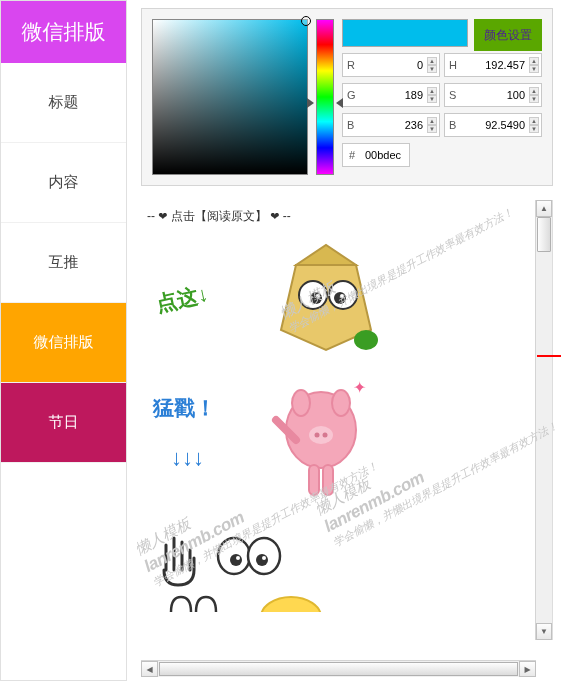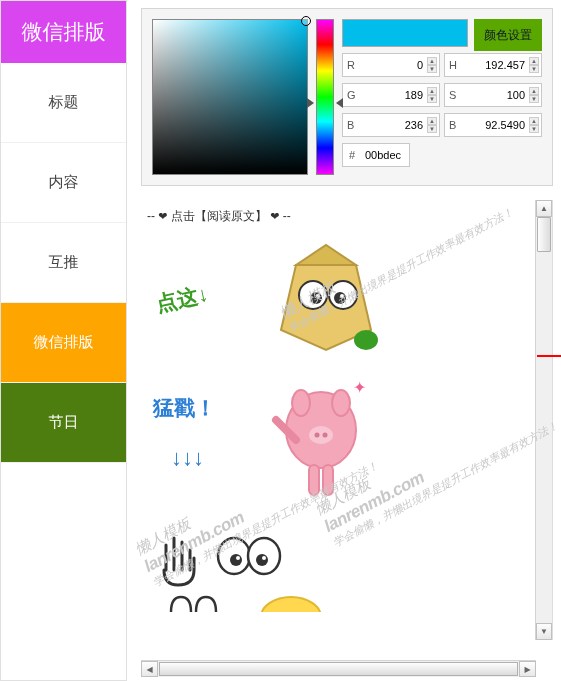--- a/index.html
+++ b/index.html
@@ -4,37 +4,37 @@
   <style>
     * { box-sizing: border-box; margin: 0; padding: 0; }
     body { font-family: "Microsoft YaHei", Arial, sans-serif; font-size: 13px; background: #fff; width: 561px; height: 681px; overflow: hidden; }
     
     .container { display: flex; height: 681px; }
     
     .sidebar { width: 127px; background: #fff; border: 1px solid #e0e0e0; }
     .sidebar-header { background: #d946ef; color: #fff; height: 62px; display: flex; align-items: center; justify-content: center; font-size: 21px; font-weight: normal; }
     .nav-item { height: 80px; display: flex; align-items: center; justify-content: center; color: #444; font-size: 15px; cursor: pointer; border-bottom: 1px solid #f0f0f0; }
     .nav-item.active { background: #ffa500; color: #fff; }
-    .nav-item.last { background: #4d7c0f; color: #fff; }
+    .nav-item.last { background: #be185d; color: #fff; }
     
     .main { flex: 1; padding: 0; position: relative; }
     
     .color-picker-panel { margin: 8px 8px 0 14px; padding: 10px; border: 1px solid #d5d5d5; background: #f5f5f5; display: flex; gap: 8px; }
     
     .gradient-area { width: 156px; height: 156px; position: relative; background: linear-gradient(to bottom, transparent 0%, #000 100%), linear-gradient(to right, #fff 0%, #00bdec 100%); border: 1px solid #888; }
     .gradient-cursor { position: absolute; top: -4px; right: -4px; width: 10px; height: 10px; border: 1px solid #000; border-radius: 50%; background: rgba(255,255,255,0.3); }
     
     .hue-slider { width: 18px; height: 156px; background: linear-gradient(to bottom, #ff00ff 0%, #ff0000 16%, #ffff00 33%, #00ff00 50%, #00ffff 66%, #0000ff 83%, #ff00ff 100%); border: 1px solid #888; position: relative; }
     .hue-arrow-left { position: absolute; left: -10px; top: 78px; width: 0; height: 0; border-top: 5px solid transparent; border-bottom: 5px solid transparent; border-left: 7px solid #555; }
     .hue-arrow-right { position: absolute; right: -10px; top: 78px; width: 0; height: 0; border-top: 5px solid transparent; border-bottom: 5px solid transparent; border-right: 7px solid #555; }
     
     .color-controls { flex: 1; display: flex; flex-direction: column; gap: 6px; }
     .top-row { display: flex; gap: 6px; align-items: stretch; height: 28px; }
     .color-swatch { flex: 1; background: #00bdec; border: 1px solid #aaa; }
-    .color-btn { background: #5aa700; color: #0f172a; padding: 16px 10px; display: flex; align-items: center; font-size: 12px; cursor: pointer; text-align: right; }
+    .color-btn { background: #5aa700; color: #4c1d95; padding: 16px 10px; display: flex; align-items: center; font-size: 12px; cursor: pointer; text-align: right; }
     
     .input-row { display: flex; gap: 4px; }
     .field-group { display: flex; align-items: center; background: #fff; border: 1px solid #c8c8c8; height: 24px; padding: 0 2px 0 4px; flex: 1; }
     .field-label { font-size: 11px; color: #555; margin-right: 4px; min-width: 10px; }
     .field-input { border: none; width: 100%; font-size: 11px; text-align: right; outline: none; padding-right: 2px; }
     .spinner { display: flex; flex-direction: column; margin-left: 2px; }
     .spin-btn { width: 10px; height: 8px; font-size: 6px; line-height: 6px; text-align: center; color: #666; cursor: pointer; background: #eee; border: 1px solid #ccc; }
     
     .hex-row { display: flex; gap: 4px; }
     .hex-group { display: flex; align-items: center; background: #fff; border: 1px solid #c8c8c8; height: 24px; padding: 0 6px; width: 68px; }

